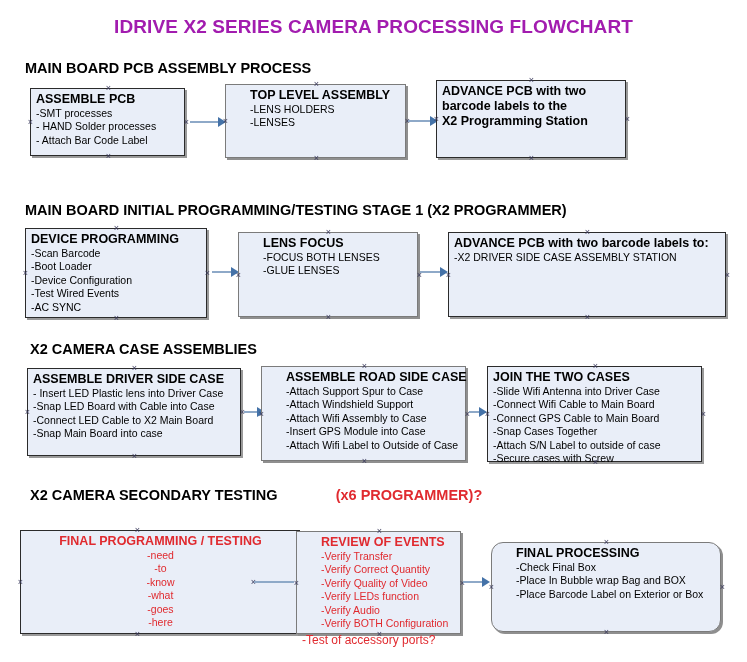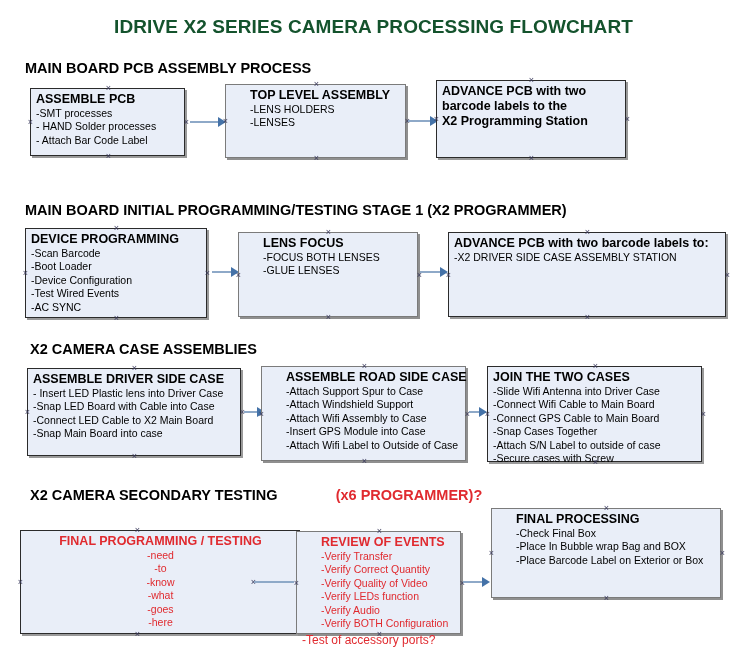--- a/index.html
+++ b/index.html
@@ -10,21 +10,21 @@
     position:relative;
     overflow:hidden;
     -webkit-font-smoothing:antialiased;
   }
   #canvas{position:absolute;left:0;top:0;width:747px;height:662px;}
 
   .doc-title{
     position:absolute;
     left:0;top:16px;width:747px;
     text-align:center;
-    font-size:19px;font-weight:bold;color:#14532d;
+    font-size:19px;font-weight:bold;color:#a21caf;
     letter-spacing:.1px;
   }
 
   .section-title{
     position:absolute;
     font-size:14.5px;font-weight:bold;color:#000;
     white-space:nowrap;
   }
   .section-title .accent{color:#e02a2f;padding-left:44px;}
 
@@ -236,21 +236,21 @@
     <div class="overflow" style="top:102px;">-Test of accessory ports?</div>
     <span class="xh" style="left:79px;top:-4px;"></span>
     <span class="xh" style="left:79px;top:99px;"></span>
     <span class="xh" style="left:-4px;top:48px;"></span>
     <span class="xh" style="left:162px;top:48px;"></span>
   </div>
 
   <div class="conn" style="left:463px;top:581px;width:24px;"></div>
   <div class="arrow" style="left:482px;top:577px;"></div>
 
-  <div class="node thickedge" style="left:491px;top:508px;width:230px;height:90px;">
+  <div class="node thickedge" style="left:491px;top:542px;width:230px;height:90px;border-radius:12px;">
     <div class="hdr">FINAL PROCESSING</div>
     <div class="ln">-Check Final Box</div>
     <div class="ln">-Place In Bubble wrap Bag and BOX</div>
     <div class="ln">-Place Barcode Label on Exterior or Box</div>
     <span class="xh" style="left:111px;top:-4px;"></span>
     <span class="xh" style="left:111px;top:86px;"></span>
     <span class="xh" style="left:-4px;top:41px;"></span>
     <span class="xh" style="left:227px;top:41px;"></span>
   </div>
 

